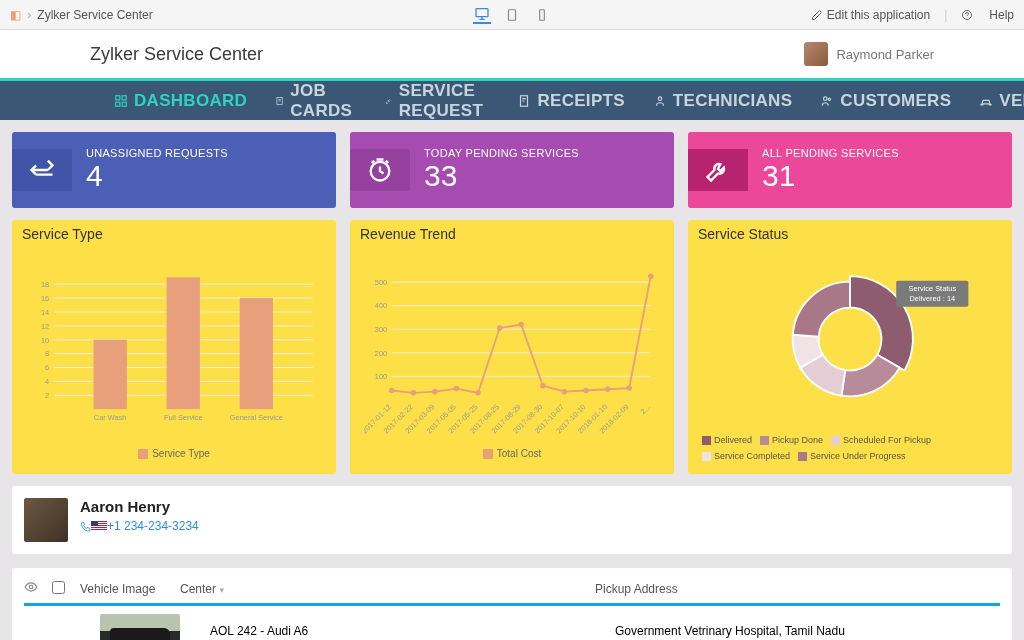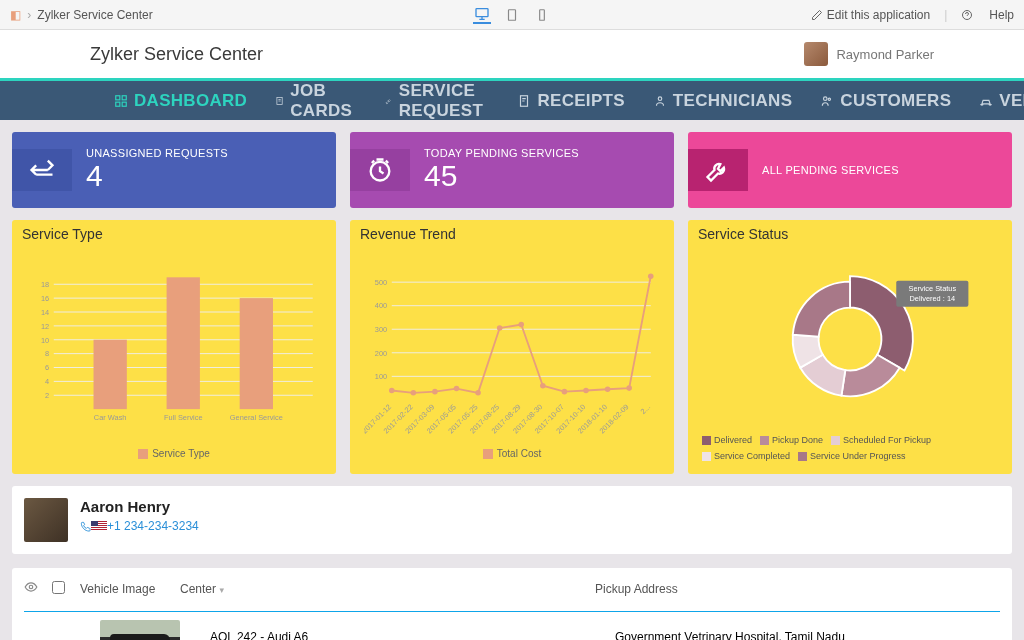--- a/index.html
+++ b/index.html
@@ -50,21 +50,21 @@
 .donut-legend .sw { display: inline-block; width: 9px; height: 9px; margin-right: 3px; vertical-align: middle; }
 
 .bottom { display: flex; gap: 14px; padding: 12px; flex-direction: column; }
 .bottom .card { background: #fff; border-radius: 3px; padding: 12px; }
 .contact { flex: 1; display: flex; gap: 12px; align-items: flex-start; }
 .contact .photo { width: 44px; height: 44px; background: linear-gradient(135deg,#6b5842,#3e3125); border-radius: 2px; }
 .contact .name { font-size: 15px; font-weight: 600; color: #222; }
 .contact .phone { font-size: 12px; color: #2a8fd8; margin-top: 4px; display: flex; align-items: center; gap: 0; }
 
 .tablecard { flex: 1; font-size: 12px; }
-.thead { display: flex; gap: 10px; color: #555; border-bottom: 1px solid #0ea5e9; padding-bottom: 14px; align-items: center; }
+.thead { display: flex; gap: 10px; color: #555; border-bottom: 3px solid #0ea5e9; padding-bottom: 6px; align-items: center; }
 .thead .col { flex: 1; }
 .thead .col.sm { flex: 0 0 18px; }
 .thead .col.img { flex: 0 0 90px; }
 .trow { display: flex; gap: 20px; padding-top: 8px; align-items: center; }
 .trow .col { flex: 1; }
 .trow .col.sm { flex: 0 0 18px; }
 .trow .col.img { flex: 0 0 90px; }
 .carimg { width: 80px; height: 34px; background: linear-gradient(#b8c4b0 50%, #2a2a2a 50%); border-radius: 2px; position: relative; }
 .carimg::after { content: ""; position: absolute; left: 10px; top: 14px; width: 60px; height: 14px; background: #1a1a1a; border-radius: 4px 6px 2px 2px; }
 
@@ -198,31 +198,32 @@
   </div>
   <div class="kpi purple">
     <div class="ico-wrap">
       <svg viewBox="0 0 24 24" fill="none" stroke="#fff" stroke-width="2">
           <circle cx="12" cy="13" r="8"></circle>
           <path d="M12 9v4l3 2M9 3h6M5 6l2-2M19 6l-2-2"></path>
         </svg>
     </div>
     <div class="txt">
       <div class="label">TODAY PENDING SERVICES</div>
-      <div class="val">45</div>
+      <div class="val">33</div>
     </div>
   </div>
   <div class="kpi pink">
     <div class="ico-wrap">
       <svg viewBox="0 0 24 24" fill="none" stroke="#fff" stroke-width="2">
           <path d="M14 7a4 4 0 00-5 5l-6 6 3 3 6-6a4 4 0 005-5l-3 3-2-2z"></path>
         </svg>
     </div>
     <div class="txt">
       <div class="label">ALL PENDING SERVICES</div>
+      <div class="val">31</div>
     </div>
   </div>
 </div>
 
 <div class="charts">
   <div class="chart-card">
     <div class="chart-title">Service Type</div>
     <div class="chart-area">
       <svg class="chart" viewBox="0 0 320 190">
         <g id="bar-grid">

